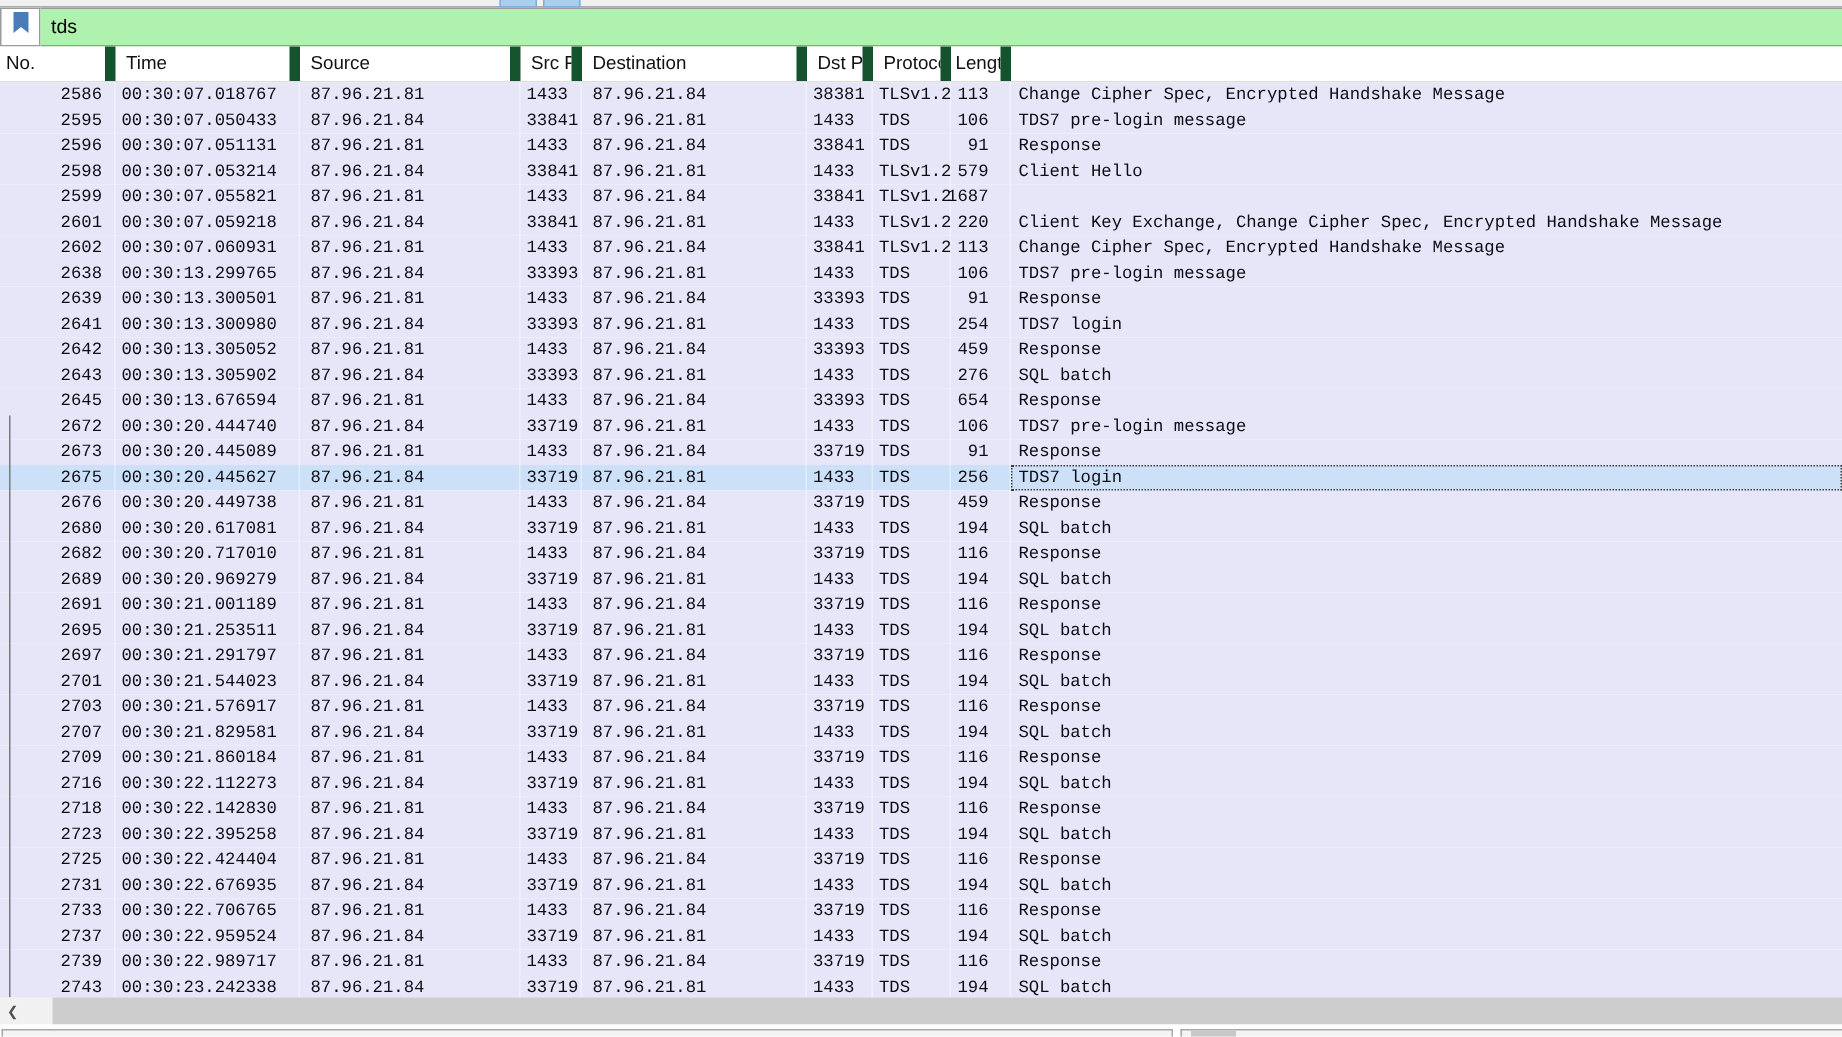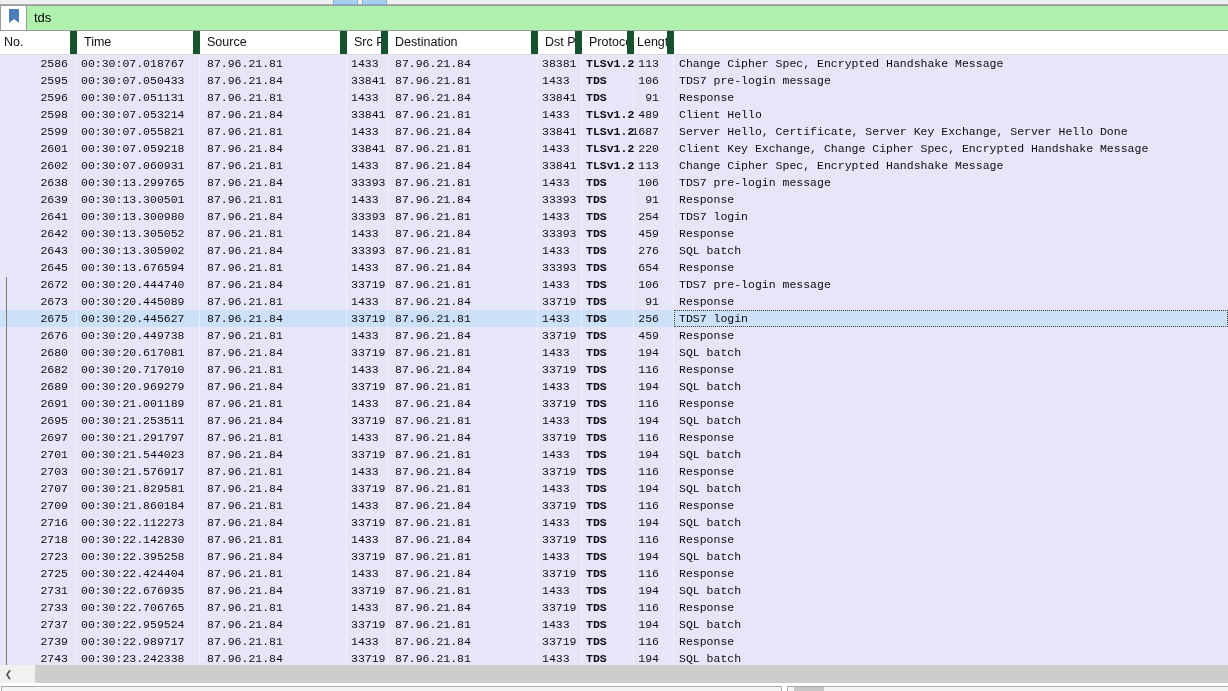--- a/index.html
+++ b/index.html
@@ -50,21 +50,21 @@
   .prow.selected{background:var(--row-selected);}
   .pcell{font-family:"Liberation Mono","DejaVu Sans Mono",monospace;font-size:11.5px;
          color:var(--row-text);line-height:17px;white-space:nowrap;overflow:visible;
          padding-left:5px;border-right:1px solid rgba(255,255,255,0.45);}
   .pcell.col-no{text-align:right;padding-right:8px;padding-left:7px;}
   .pcell.col-time{padding-left:4px;}
   .pcell.col-source{padding-left:7px;}
   .pcell.col-srcp{padding-left:4px;}
   .pcell.col-destination{padding-left:7px;}
   .pcell.col-dstp{padding-left:4px;}
-  .pcell.col-protocol{padding-left:4px;font-weight:bold;}
+  .pcell.col-protocol{padding-left:4px;}
   .pcell.col-length{display:flex;justify-content:flex-end;padding-right:14px;padding-left:0;}
   .pcell.col-info{border-right:none;}
   .prow.selected .pcell.col-info{outline:1px dotted #3C3C3C;outline-offset:-1px;}
 
   
   .related-line{position:absolute;left:6px;width:1px;background:#7A7A7A;}
 
   
   .hscrollbar{position:absolute;top:665px;left:0;right:0;height:18px;
               background:#F1F1F1;}
@@ -148,33 +148,32 @@
         <div class="pcell col-info">Response</div>
       </div>
       <div class="prow">
         <div class="pcell col-no">2598</div>
         <div class="pcell col-time">00:30:07.053214</div>
         <div class="pcell col-source">87.96.21.84</div>
         <div class="pcell col-srcp">33841</div>
         <div class="pcell col-destination">87.96.21.81</div>
         <div class="pcell col-dstp">1433</div>
         <div class="pcell col-protocol">TLSv1.2</div>
-        <div class="pcell col-length">489</div>
+        <div class="pcell col-length">579</div>
         <div class="pcell col-info">Client Hello</div>
       </div>
       <div class="prow">
         <div class="pcell col-no">2599</div>
         <div class="pcell col-time">00:30:07.055821</div>
         <div class="pcell col-source">87.96.21.81</div>
         <div class="pcell col-srcp">1433</div>
         <div class="pcell col-destination">87.96.21.84</div>
         <div class="pcell col-dstp">33841</div>
         <div class="pcell col-protocol">TLSv1.2</div>
         <div class="pcell col-length">1687</div>
-        <div class="pcell col-info">Server Hello, Certificate, Server Key Exchange, Server Hello Done</div>
       </div>
       <div class="prow">
         <div class="pcell col-no">2601</div>
         <div class="pcell col-time">00:30:07.059218</div>
         <div class="pcell col-source">87.96.21.84</div>
         <div class="pcell col-srcp">33841</div>
         <div class="pcell col-destination">87.96.21.81</div>
         <div class="pcell col-dstp">1433</div>
         <div class="pcell col-protocol">TLSv1.2</div>
         <div class="pcell col-length">220</div>

